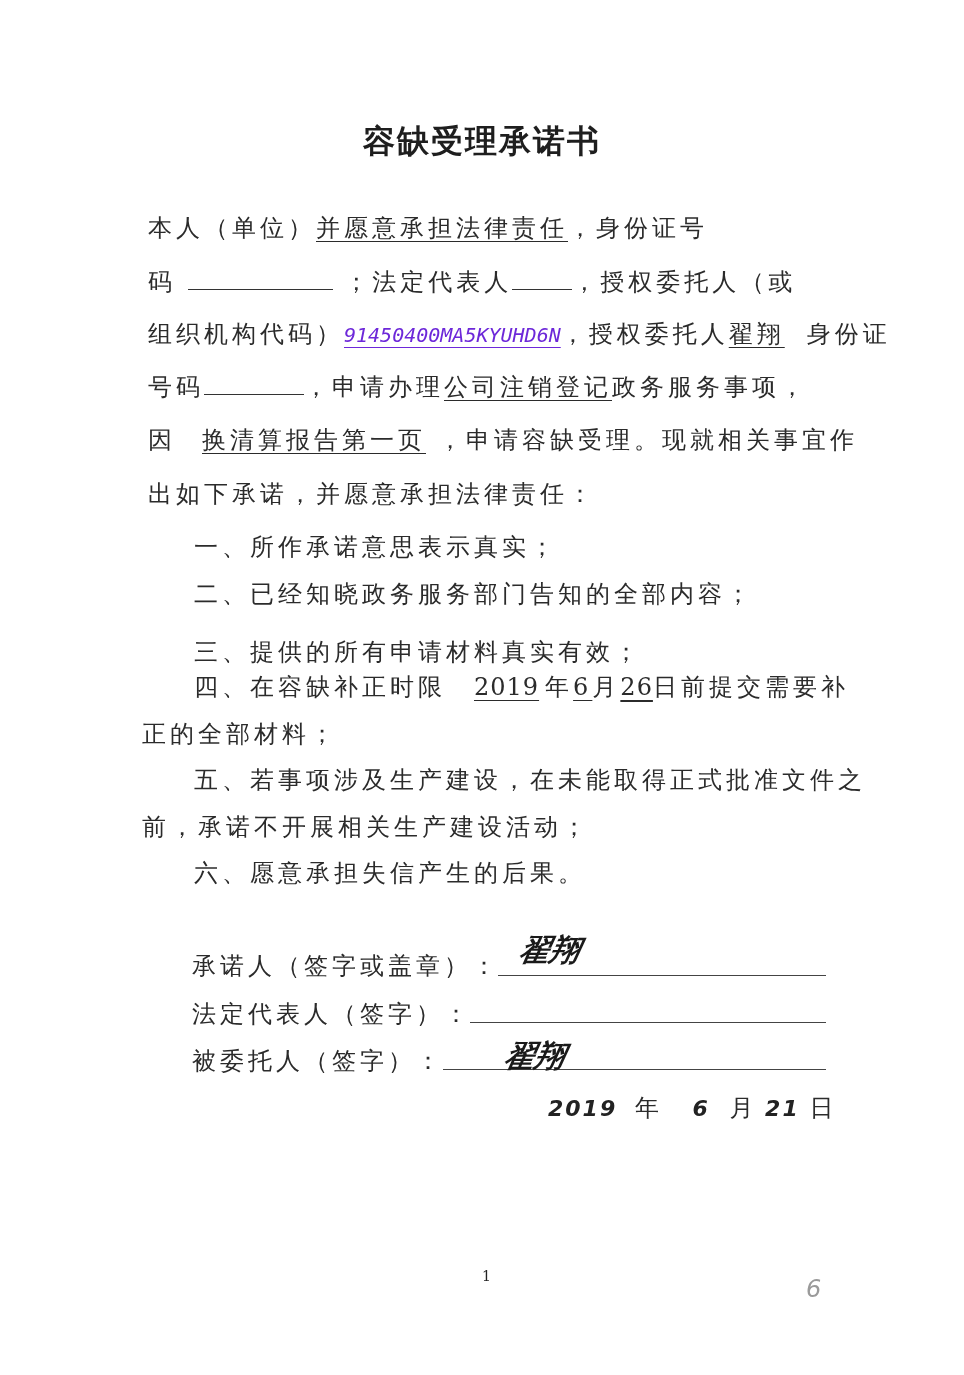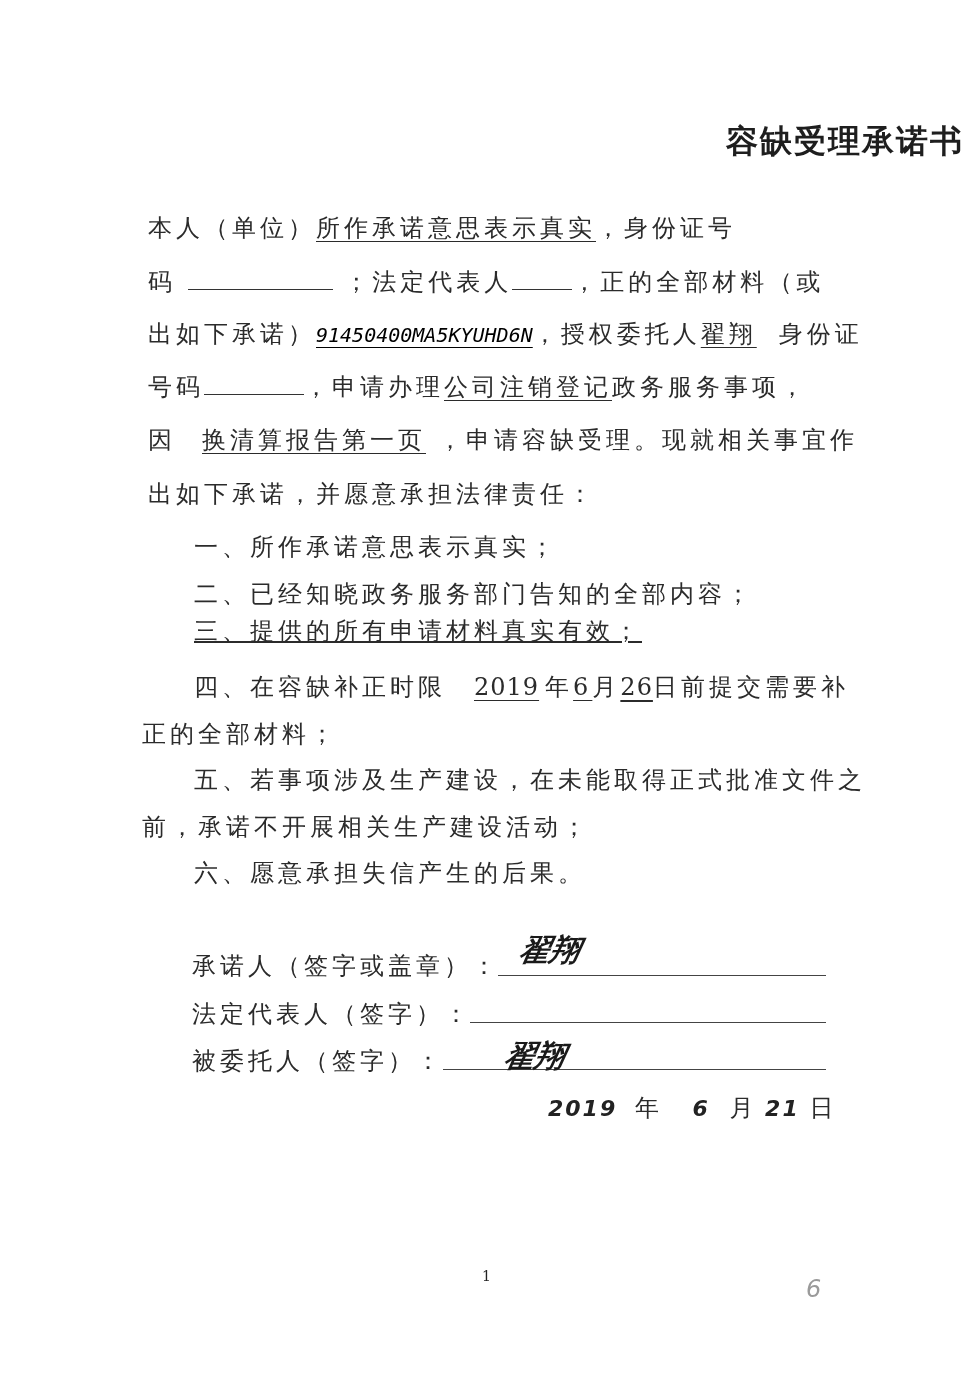--- a/index.html
+++ b/index.html
@@ -1,67 +1,67 @@
 <!DOCTYPE html>
 <html><head>
 <meta charset="utf-8">
 <style>
   html, body { margin:0; padding:0; background:#ffffff; }
   body { width:964px; height:1375px; position:relative; overflow:hidden;
          font-family:"DejaVu Serif", serif; color:#2a2a2a; }
-  .title { position:absolute; left:0; width:964px; top:120px; text-align:right;
+  .title { position:absolute; left:0; width:964px; top:120px; text-align:center;
            font-family:"DejaVu Sans", sans-serif; font-weight:bold; font-size:32px;
            letter-spacing:2px; color:#1e1e1e; }
   .line { position:absolute; font-size:24px; letter-spacing:4px; white-space:nowrap; color:#2b2b2b; }
   .u { text-decoration:underline; text-underline-offset:5px; text-decoration-thickness:1px; }
   .blank { display:inline-block; border-bottom:1.5px solid #333; height:22px; vertical-align:baseline; }
   .hand { font-family:"DejaVu Sans Mono", monospace; font-style:italic; font-size:20px;
-          letter-spacing:0; color:#000000; }
+          letter-spacing:0; color:#6d28d9; }
   .sigline { position:absolute; border-bottom:1.5px solid #444; height:0; }
   .sig { position:absolute; font-family:"DejaVu Serif", serif; font-style:italic; font-weight:bold;
          font-size:30px; color:#1a1a1a; transform:skewX(-12deg); }
   .pagenum { position:absolute; left:482px; top:1268px; font-size:14px; color:#222; }
   .margin6 { position:absolute; left:806px; top:1275px; font-size:24px; color:#9a9a9a;
              font-style:italic; font-family:"DejaVu Sans", sans-serif; }
   .date-hand { font-family:"DejaVu Sans", sans-serif; font-style:italic; font-weight:bold; font-size:22px; color:#222; }
 </style>
 </head>
 <body>
 
 <div>
 
   <div class="title">容缺受理承诺书</div>
 
   <div class="line" style="left:148px; top:212px;">
-    <span>本人（单位）</span><span class="u">所作承诺意思表示真实</span><span>，身份证号</span>
+    <span>本人（单位）</span><span class="u">并愿意承担法律责任</span><span>，身份证号</span>
   </div>
 
   <div class="line" style="left:148px; top:266px;">
     <span>码</span>
     <span class="blank" style="width:145px;"></span>
-    <span>；法定代表人</span><span class="blank" style="width:60px;"></span><span>，正的全部材料（或</span>
+    <span>；法定代表人</span><span class="blank" style="width:60px;"></span><span>，授权委托人（或</span>
   </div>
 
   <div class="line" style="left:148px; top:318px;">
-    <span>出如下承诺）</span><span class="u hand">91450400MA5KYUHD6N</span><span>，授权委托人</span><span class="u" style="padding-right:22px;">翟翔</span><span>身份证</span>
+    <span>组织机构代码）</span><span class="u hand">91450400MA5KYUHD6N</span><span>，授权委托人</span><span class="u" style="padding-right:22px;">翟翔</span><span>身份证</span>
   </div>
 
   <div class="line" style="left:148px; top:371px;">
     <span>号码</span><span class="blank" style="width:100px;"></span><span>，申请办理</span><span class="u">公司注销登记</span><span>政务服务事项，</span>
   </div>
 
   <div class="line" style="left:148px; top:424px;">
     <span>因</span><span class="u" style="padding-left:26px; padding-right:12px;">换清算报告第一页</span><span>，申请容缺受理。现就相关事宜作</span>
   </div>
 
   <div class="line" style="left:148px; top:478px;">出如下承诺，并愿意承担法律责任：</div>
 
   <div class="line" style="left:194px; top:531px;">一、所作承诺意思表示真实；</div>
   <div class="line" style="left:194px; top:578px;">二、已经知晓政务服务部门告知的全部内容；</div>
-  <div class="line" style="left:194px; top:615px;text-decoration:underline;">三、提供的所有申请材料真实有效；</div>
+  <div class="line" style="left:194px; top:636px;">三、提供的所有申请材料真实有效；</div>
 
   <div class="line" style="left:194px; top:671px;">
     <span>四、在容缺补正时限</span><span class="u" style="padding-left:28px; padding-right:6px; letter-spacing:1px;">2019</span><span>年</span><span class="u">6</span><span>月</span><span class="u" style="letter-spacing:1px;text-decoration:underline;">26</span><span>日前提交需要补</span>
   </div>
   <div class="line" style="left:142px; top:718px;">正的全部材料；</div>
 
   <div class="line" style="left:194px; top:764px;">五、若事项涉及生产建设，在未能取得正式批准文件之</div>
   <div class="line" style="left:142px; top:811px;">前，承诺不开展相关生产建设活动；</div>
   <div class="line" style="left:194px; top:857px;">六、愿意承担失信产生的后果。</div>
 

